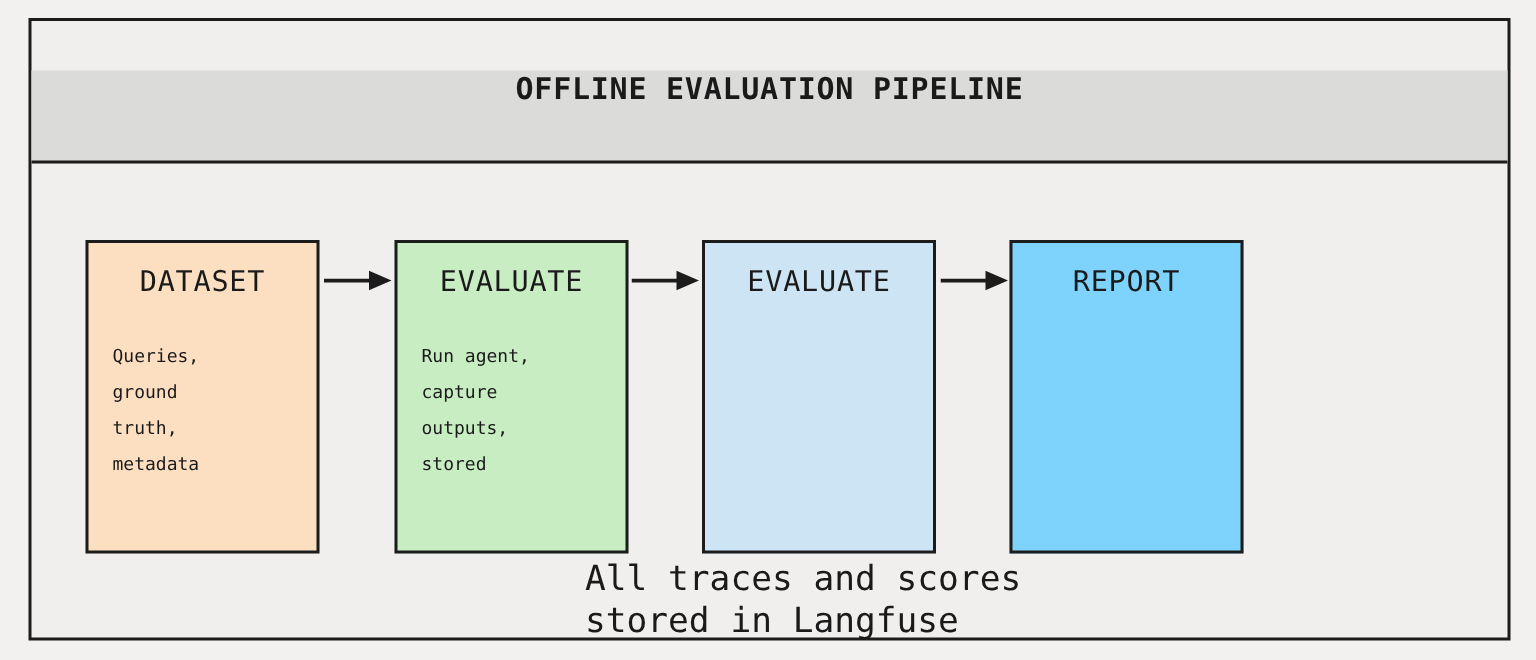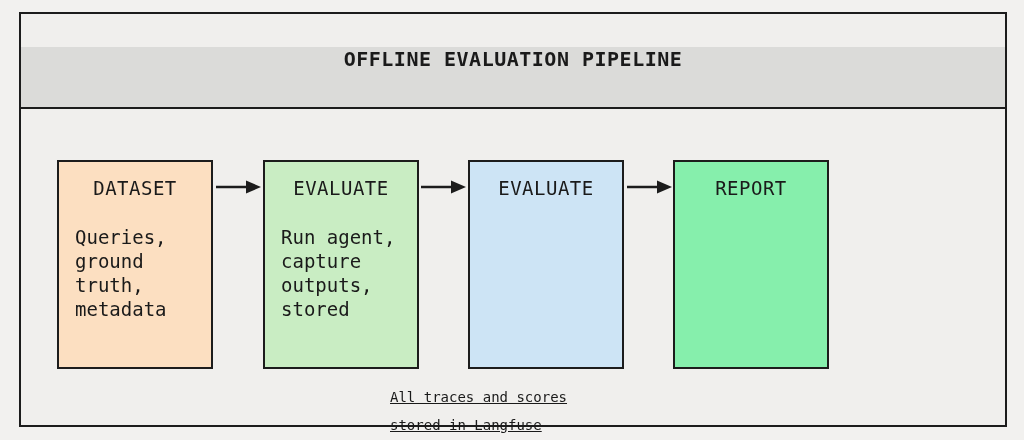--- a/index.html
+++ b/index.html
@@ -42,39 +42,38 @@
   .stage-title {
     text-align: center;
     margin-top: 15px;
     font-size: 19px;
     letter-spacing: 0.5px;
   }
   .stage-body {
     margin-top: 26px;
     padding-left: 16px;
     padding-right: 4px;
-    font-size: 19px;
+    font-size: 12px;
     line-height: 24px;
     white-space: pre-line;
   }
   .arrow {
     position: absolute;
     top: 70px;
     width: 46px;
     height: 16px;
   }
   .arrow svg { display: block; }
   .footer-note {
     position: absolute;
     left: 369px;
-    top: 274px;
-    font-size: 14px;
+    top: 263px;
+    font-size: 23px;
     line-height: 28px;
     white-space: pre-line;
-    text-decoration: underline;
   }
 </style>
 </head>
 <body style="--border: #1c1c1c; --text: #1a1a1a; --header-bg: #dbdbd9; --canvas-bg: #f0efed; --page-bg: #f2f1ef;">
 
 <div class="frame">
   <div class="header">
     <div class="header-title">OFFLINE EVALUATION PIPELINE</div>
   </div>
 
@@ -114,21 +113,21 @@
       <div class="stage-title">EVALUATE</div>
     </div>
 
     <div class="arrow" style="left:606px">
       <svg width="46" height="16" viewBox="0 0 46 16" xmlns="http://www.w3.org/2000/svg">
         <line x1="0" y1="8" x2="32" y2="8" stroke="#1c1c1c" stroke-width="2.5"></line>
         <polygon points="30,1.5 45,8 30,14.5" fill="#1c1c1c"></polygon>
       </svg>
     </div>
 
-    <div class="stage" style="left: 652px; background: #86efac;">
+    <div class="stage" style="left: 652px; background: #7dd3fc;">
       <div class="stage-title">REPORT</div>
     </div>
 
     <div class="footer-note">All traces and scores
 stored in Langfuse</div>
 
   </div>
 </div>
 
 </body></html>

